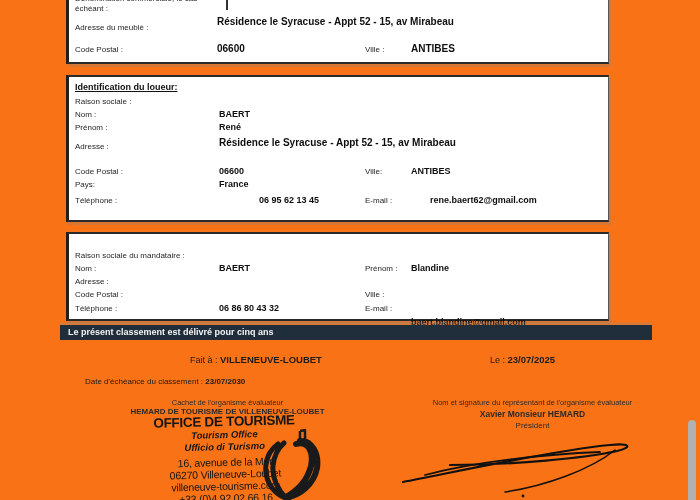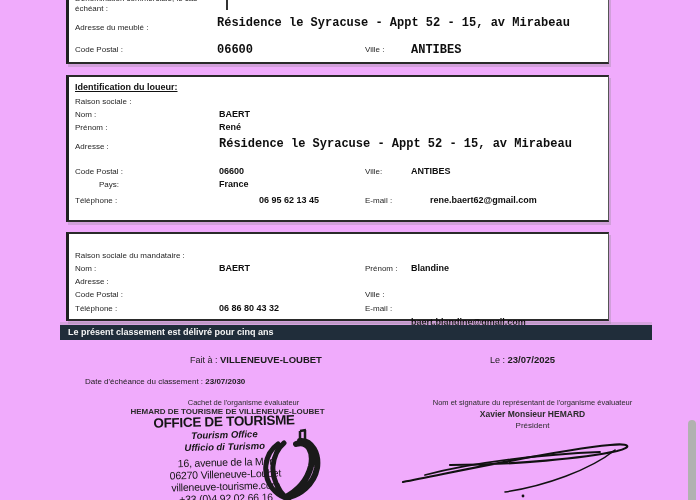--- a/index.html
+++ b/index.html
@@ -1,23 +1,23 @@
 <!DOCTYPE html>
 <html><head>
 <meta charset="utf-8">
 <style>
   html,body{margin:0;padding:0;background:#fff;}
-  #page{position:relative;width:700px;height:500px;background:#f0abfc;overflow:hidden;
+  #page{position:relative;width:700px;height:500px;background:#f97316;overflow:hidden;
         font-family:"Liberation Sans",sans-serif;color:#1c1c1c;}
   .box{position:absolute;background:#fff;border:1px solid #555;
        border-left:3px solid #1f1f1f;border-top:2px solid #2a2a2a;border-bottom:2px solid #2a2a2a;
        box-shadow:2px 3px 0 rgba(130,130,130,0.28);}
   .lab{position:absolute;font-size:8px;color:#262626;white-space:nowrap;}
   .val{position:absolute;font-weight:bold;font-size:9px;color:#0e0e0e;white-space:nowrap;}
-  .big{font-size:12px;font-family:Liberation Mono, monospace;}
+  .big{font-size:10px;}
   .boxtitle{position:absolute;left:6px;font-size:9px;font-weight:bold;text-decoration:underline;color:#111;white-space:nowrap;}
   .banner{position:absolute;left:60px;top:325px;width:592px;height:15px;background:#202d3a;
           box-shadow:0 -3px 0 rgba(140,140,140,0.25);}
   .banner span{display:block;padding:2px 0 0 8px;font-size:9px;font-weight:bold;color:#f4f4f4;white-space:nowrap;}
   .plain{position:absolute;font-size:9px;white-space:nowrap;}
   .plain b{font-size:9.5px;}
   .small-label{position:absolute;font-size:7.5px;text-align:center;white-space:nowrap;color:#2b2b2b;}
   .stamp{position:absolute;left:100px;top:414px;width:250px;text-align:center;transform:rotate(-1.5deg);color:#151515;}
   .stamp .t1{font-size:13.5px;font-weight:bold;letter-spacing:-0.3px;line-height:15px;}
   .stamp .t2{font-size:9.5px;font-style:italic;font-weight:bold;line-height:12px;}
@@ -50,21 +50,21 @@
     <span class="lab" style="left:6px;top:33px;">Nom :</span>
     <span class="val" style="left:150px;top:32px;">BAERT</span>
     <span class="lab" style="left:6px;top:46px;">Prénom :</span>
     <span class="val" style="left:150px;top:45px;">René</span>
     <span class="lab" style="left:6px;top:65px;">Adresse :</span>
     <span class="val big" style="left:150px;top:60px;">Résidence le Syracuse - Appt 52 - 15,  av Mirabeau</span>
     <span class="lab" style="left:6px;top:90px;">Code Postal :</span>
     <span class="val" style="left:150px;top:89px;">06600</span>
     <span class="lab" style="left:296px;top:90px;">Ville:</span>
     <span class="val" style="left:342px;top:89px;">ANTIBES</span>
-    <span class="lab" style="left:6px;top:103px;margin-left:24px;">Pays:</span>
+    <span class="lab" style="left:6px;top:103px;">Pays:</span>
     <span class="val" style="left:150px;top:102px;">France</span>
     <span class="lab" style="left:6px;top:119px;">Téléphone :</span>
     <span class="val" style="left:150px;top:118px;margin-left:40px;">06 95 62 13 45</span>
     <span class="lab" style="left:296px;top:119px;">E-mail :</span>
     <span class="val" style="left:342px;top:118px;padding-left:19px;">rene.baert62@gmail.com</span>
   </div>
 
   <div class="box" style="left:66px;top:232px;width:539px;height:85px;">
     <span class="lab" style="left:6px;top:17px;">Raison sociale du mandataire :</span>
     <span class="lab" style="left:6px;top:30px;">Nom :</span>
@@ -91,21 +91,21 @@
   <div class="plain" style="left:490px;top:354px;">
     <span>Le :</span>
     <b>23/07/2025</b>
   </div>
 
   <div class="plain" style="left:85px;top:377px;font-size:8px;">
     <span>Date d'échéance du classement :</span>
     <b style="font-size:8px;">23/07/2030</b>
   </div>
 
-  <div class="small-label" style="left:131px;top:398px;width:225px;">Cachet de l'organisme évaluateur</div>
+  <div class="small-label" style="left:115px;top:398px;width:225px;">Cachet de l'organisme évaluateur</div>
   <div class="small-label" style="left:95px;top:407px;width:265px;font-weight:bold;font-size:8px;">HEMARD DE TOURISME DE VILLENEUVE-LOUBET</div>
 
   <div class="stamp">
     <div class="t1">OFFICE DE TOURISME</div>
     <div class="t2">Tourism Office</div>
     <div class="t2">Ufficio di Turismo</div>
     <div class="t3" style="margin-top:3px;">16, avenue de la Mer</div>
     <div class="t3">06270 Villeneuve-Loubet</div>
     <div class="t3">villeneuve-tourisme.com</div>
     <div class="t3">+33 (0)4 92 02 66 16</div>

